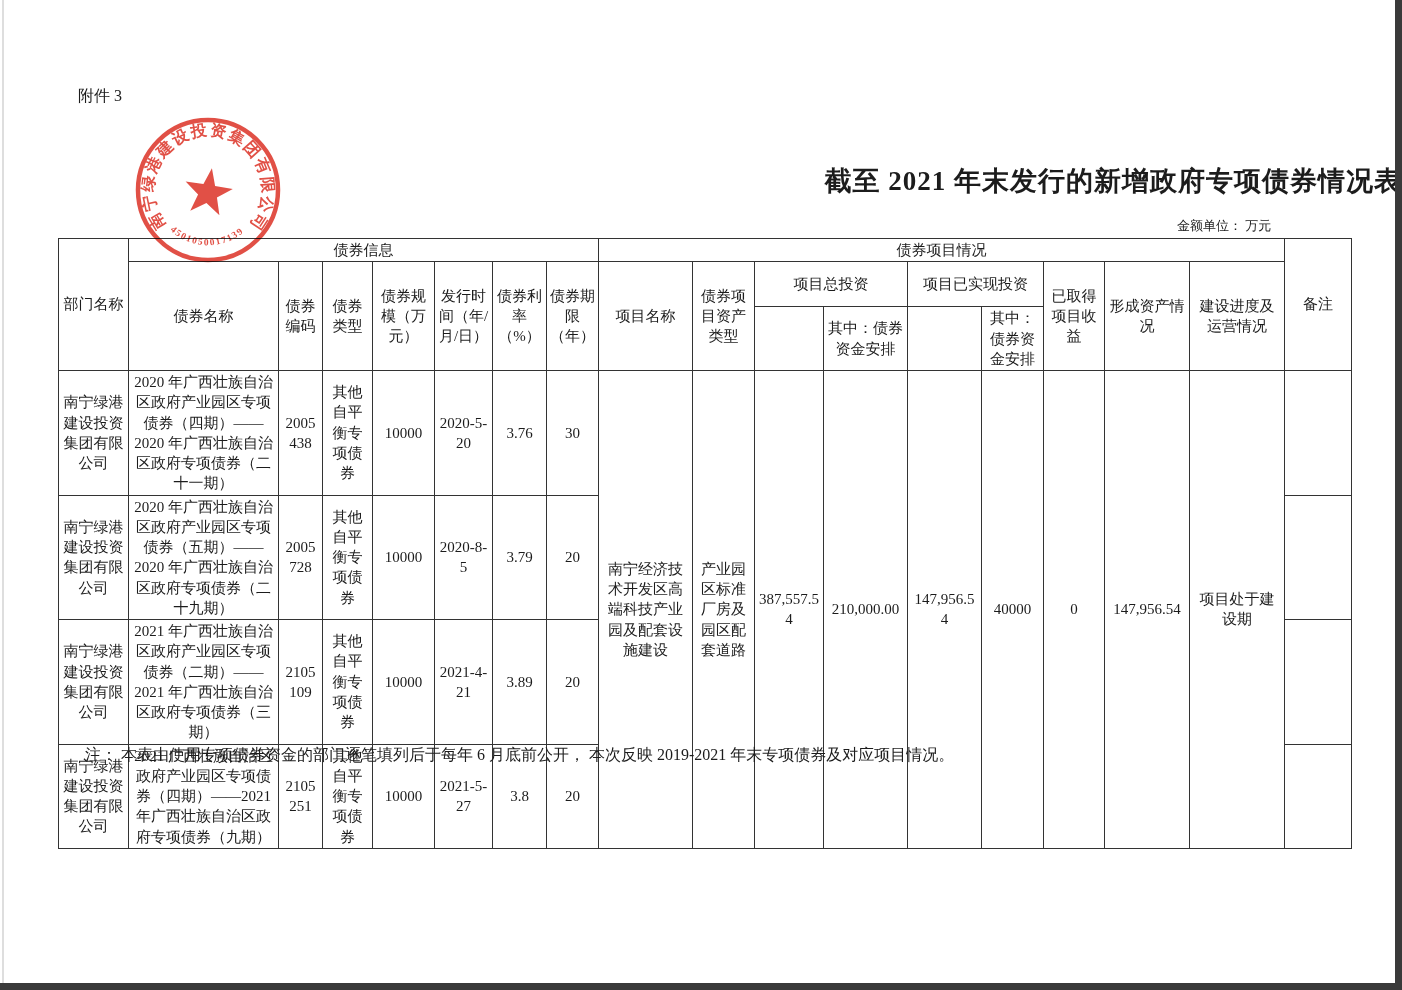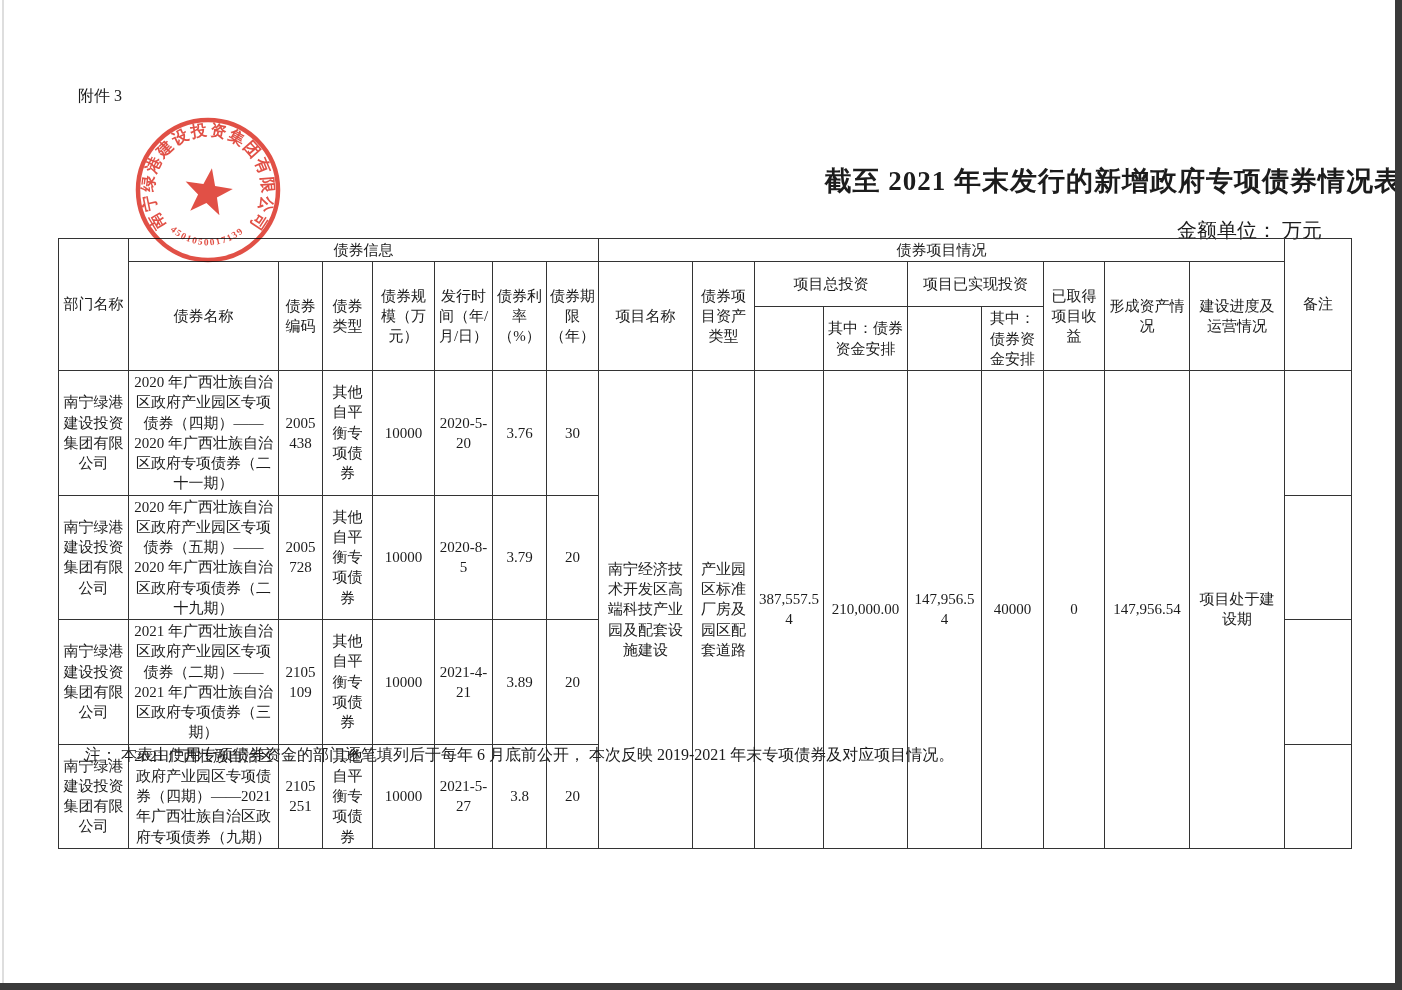--- a/index.html
+++ b/index.html
@@ -9,21 +9,21 @@
     font-family:"Liberation Serif","DejaVu Serif",serif;
   }
   
   .edge-right{position:absolute;top:0;right:0;width:7px;height:990px;background:#3a3a3a;}
   .edge-bottom{position:absolute;left:0;bottom:0;width:1402px;height:7px;background:#3a3a3a;}
   .edge-left{position:absolute;left:2px;top:0;width:2px;height:990px;background:#dedede;}
 
   .attachment{position:absolute;left:78px;top:86px;font-size:16px;}
   .title{position:absolute;left:0;top:163px;width:1402px;text-align:right;
          font-size:27px;font-weight:bold;letter-spacing:1px;}
-  .unit{position:absolute;left:1177px;top:217px;font-size:20px;}
+  .unit{position:absolute;left:1177px;top:217px;font-size:13px;}
   .note{position:absolute;left:85px;top:745px;width:1000px;font-size:16px;}
 
   table.main{
     position:absolute;left:58px;top:238px;
     border-collapse:collapse;table-layout:fixed;
   }
   table.main td{
     border:1px solid #333;vertical-align:middle;text-align:center;
     font-size:15px;line-height:1.35;padding:1px 3px;overflow:hidden;
     word-wrap:break-word;

